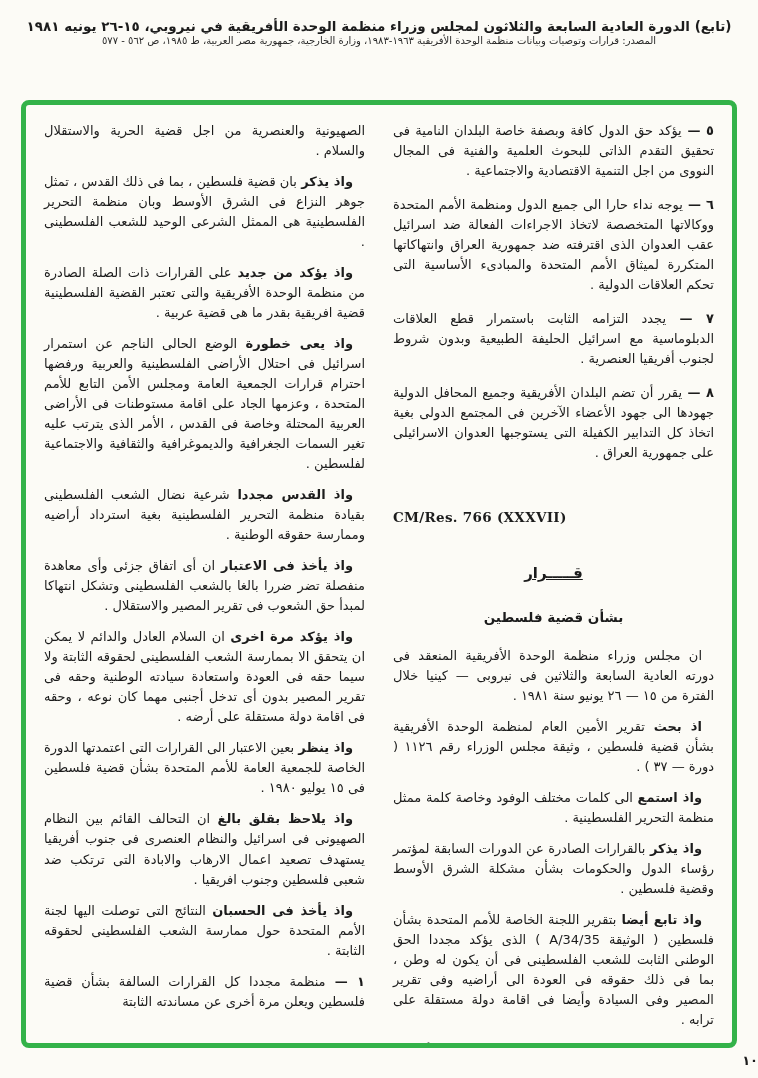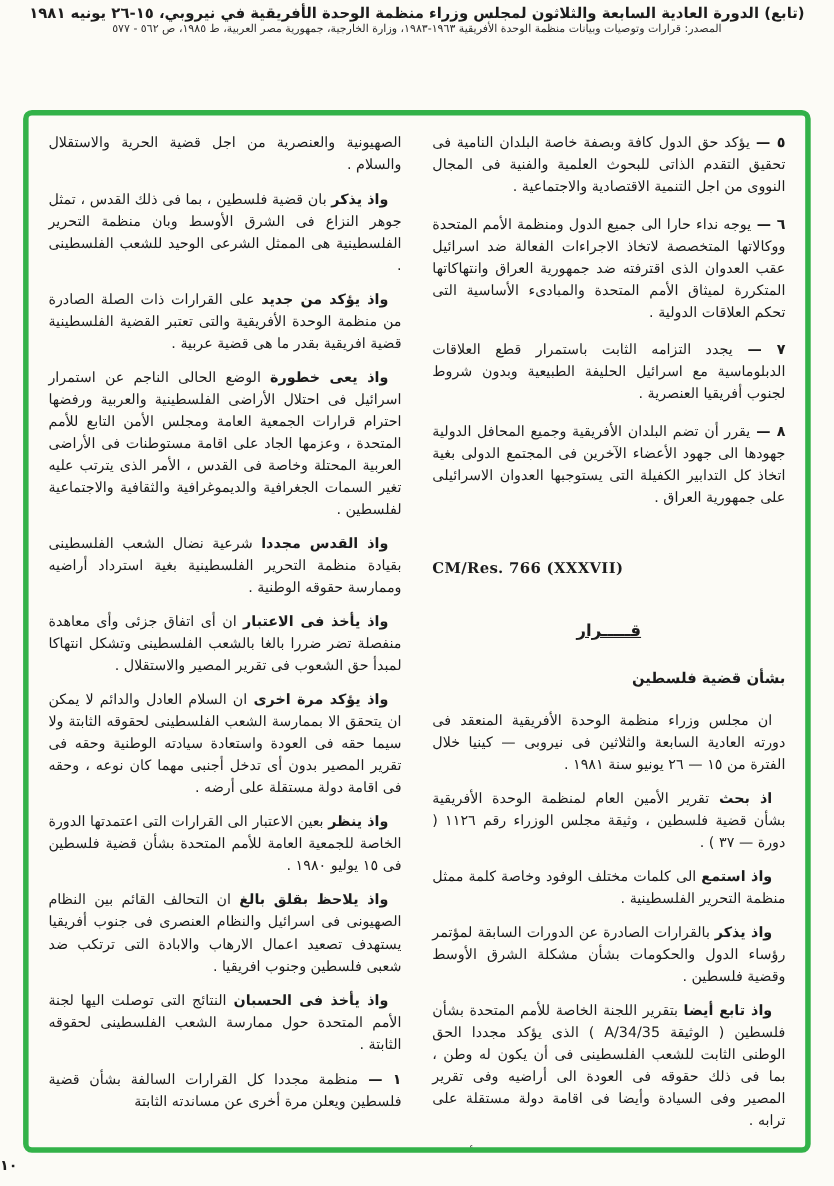--- a/index.html
+++ b/index.html
@@ -6,21 +6,21 @@
   html, body { width: 758px; height: 1078px; overflow: hidden; }
   body {
     position: relative;
     background: #fcfbf6;
     color: #1c1c1c;
     font-family: "DejaVu Sans", "Liberation Sans", sans-serif;
   }
   .doc-header {
     direction: rtl;
     text-align: center;
-    padding-top: 4px;
+    padding-top: 18px;
   }
   .doc-header .h1 {
     font-size: 13.5px;
     font-weight: bold;
     letter-spacing: 0.2px;
   }
   .doc-header .h2 {
     font-size: 10px;
     font-weight: normal;
     margin-top: 1px;
@@ -66,31 +66,31 @@
     text-indent: 0;
   }
   .res-title {
     text-align: center;
     font-weight: bold;
     font-size: 15px;
     margin: 0 0 22px 0;
     text-decoration: underline;
   }
   .res-sub {
-    text-align: right;
+    text-align: center;
     font-weight: bold;
     font-size: 13.5px;
     margin: 0 0 18px 0;
   }
   .page-number {
     position: absolute;
     top: 1053px;
     left: 0;
     width: 100%;
-    text-align: left;
+    text-align: right;
     font-size: 13px;
     font-weight: bold;
   }
 </style>
 </head>
 <body>
 
 <header class="doc-header">
   <div class="h1">(تابع) الدورة العادية السابعة والثلاثون لمجلس وزراء منظمة الوحدة الأفريقية في نيروبي، ١٥-٢٦ يونيه ١٩٨١</div>
   <div class="h2">المصدر: قرارات وتوصيات وبيانات منظمة الوحدة الأفريقية ١٩٦٣-١٩٨٣، وزارة الخارجية، جمهورية مصر العربية، ط ١٩٨٥، ص ٥٦٢ - ٥٧٧</div>

